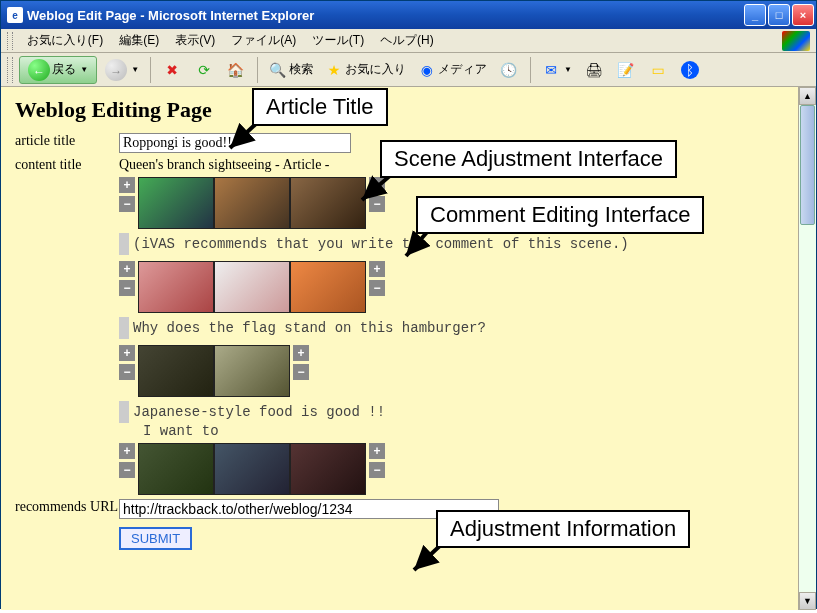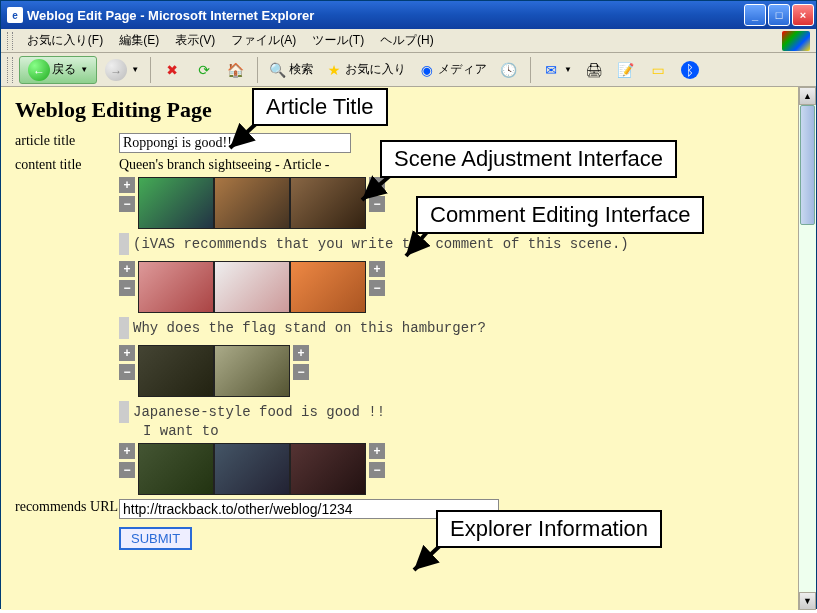--- a/index.html
+++ b/index.html
@@ -299,21 +299,21 @@
 <div class="callout" style="left:416px; top:188px;margin-top:8px;">Comment Editing Interface</div>
 <svg class="arrow-svg" style="left:400px; top:218px;" width="40" height="46">
     <defs>
       <marker id="ah3" markerWidth="8" markerHeight="8" refX="6" refY="3" orient="auto">
         <path d="M0,0 L6,3 L0,6 Z" fill="#000"></path>
       </marker>
     </defs>
     <line x1="36" y1="4" x2="6" y2="38" stroke="#000" stroke-width="4" marker-end="url(#ah3)"></line>
   </svg>
 
-<div class="callout" style="left:436px; top:510px;">Explorer Information</div>
+<div class="callout" style="left:436px; top:510px;">Adjustment Information</div>
 <svg class="arrow-svg" style="left:408px; top:538px;" width="40" height="40">
     <defs>
       <marker id="ah4" markerWidth="8" markerHeight="8" refX="6" refY="3" orient="auto">
         <path d="M0,0 L6,3 L0,6 Z" fill="#000"></path>
       </marker>
     </defs>
     <line x1="36" y1="4" x2="6" y2="32" stroke="#000" stroke-width="4" marker-end="url(#ah4)"></line>
   </svg>
 
 </body></html>

